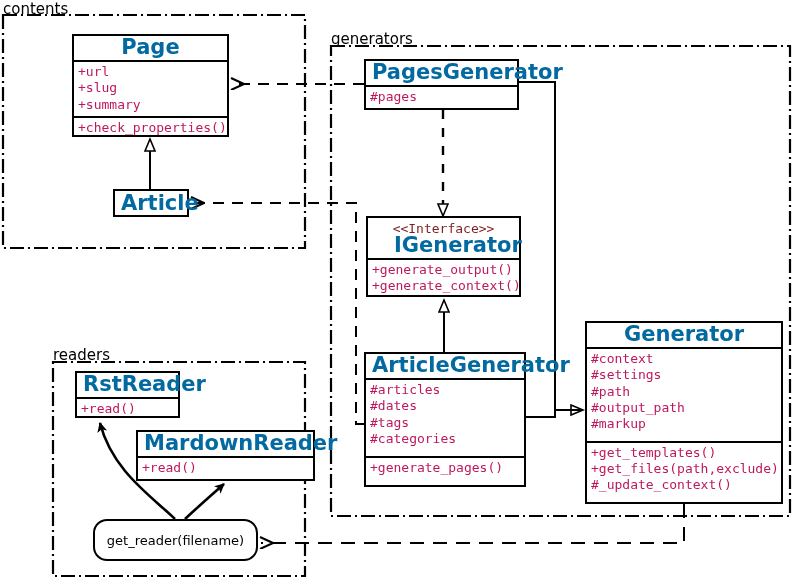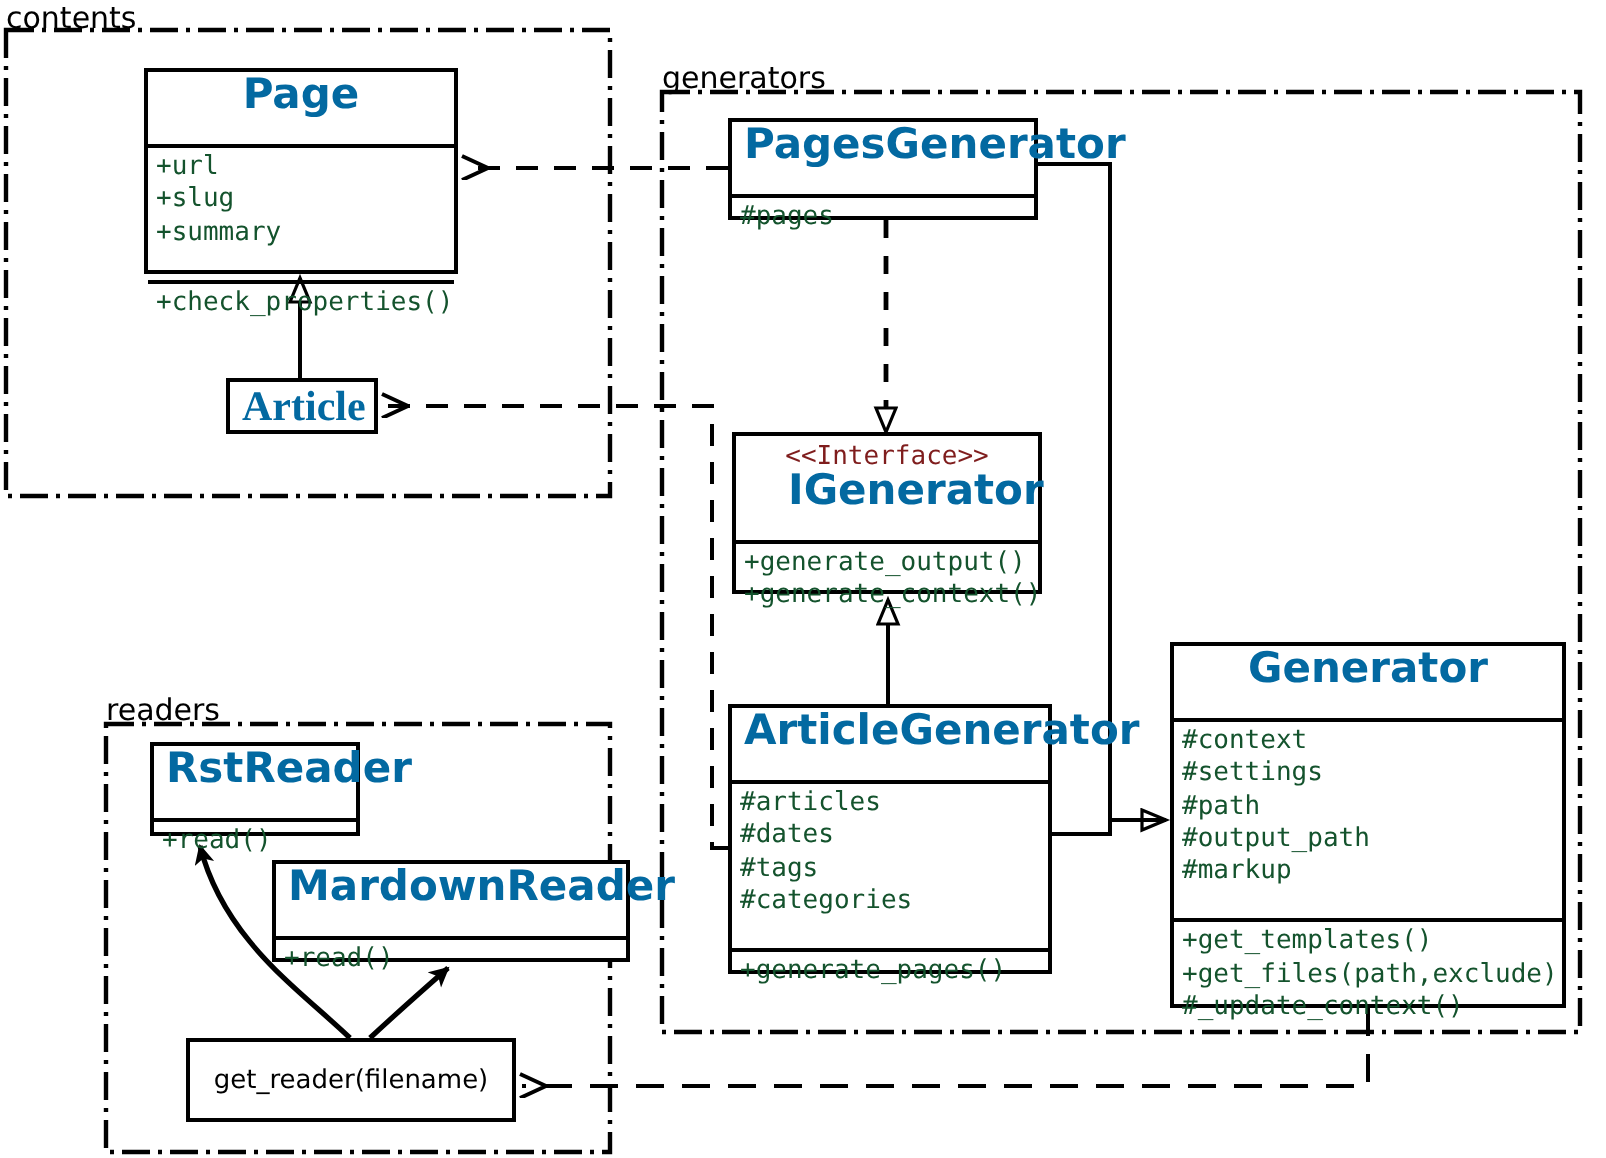--- a/index.html
+++ b/index.html
@@ -48,23 +48,22 @@
     padding: 3px 6px 0 6px;
     color: #7f1d1d;
     font-family: "DejaVu Sans Mono", monospace;
   }
   .uml-compartment {
     border-top: 2px solid #000;
     padding: 2px 3px 3px 4px;
     font-family: "DejaVu Sans Mono", monospace;
     font-size: 13px;
     line-height: 16.3px;
-    color: #14532d;
+    color: #be185d;
     flex: 1 1 auto;
-    margin-top: 12px;
   }
   .uml-compartment div { white-space: pre; }
   .uml-plain {
     position: absolute;
     box-sizing: border-box;
     border: 2px solid #000;
     background: #fff;
     display: flex;
     align-items: center;
     justify-content: center;
@@ -157,21 +156,21 @@
       <div>+url</div>
       <div>+slug</div>
       <div>+summary</div>
     </div>
     <div class="uml-compartment">
       <div>+check_properties()</div>
     </div>
   </div>
 
   <div class="uml-box" style="left:113px; top:189px; width:76px; height:28px; justify-content:center;">
-    <div class="uml-name" style="padding:2px 6px;font-family:Liberation Serif, serif;">Article</div>
+    <div class="uml-name" style="padding:2px 6px;">Article</div>
   </div>
 
   <div class="uml-box" style="left:364px; top:59px; width:155px; height:51px;">
     <div class="uml-name">PagesGenerator</div>
     <div class="uml-compartment">
       <div>#pages</div>
     </div>
   </div>
 
   <div class="uml-box" style="left:366px; top:216px; width:155px; height:81px;">
@@ -219,17 +218,17 @@
     </div>
   </div>
 
   <div class="uml-box" style="left:136px; top:430px; width:179px; height:51px;">
     <div class="uml-name">MardownReader</div>
     <div class="uml-compartment">
       <div>+read()</div>
     </div>
   </div>
 
-  <div class="uml-plain" style="left:93px; top:519px; width:165px; height:42px;">
+  <div class="uml-plain" style="left:93px; top:519px; width:165px; height:42px;border-radius:14px;">
     <span>get_reader(filename)</span>
   </div>
 
 </div>
 
 </body></html>

